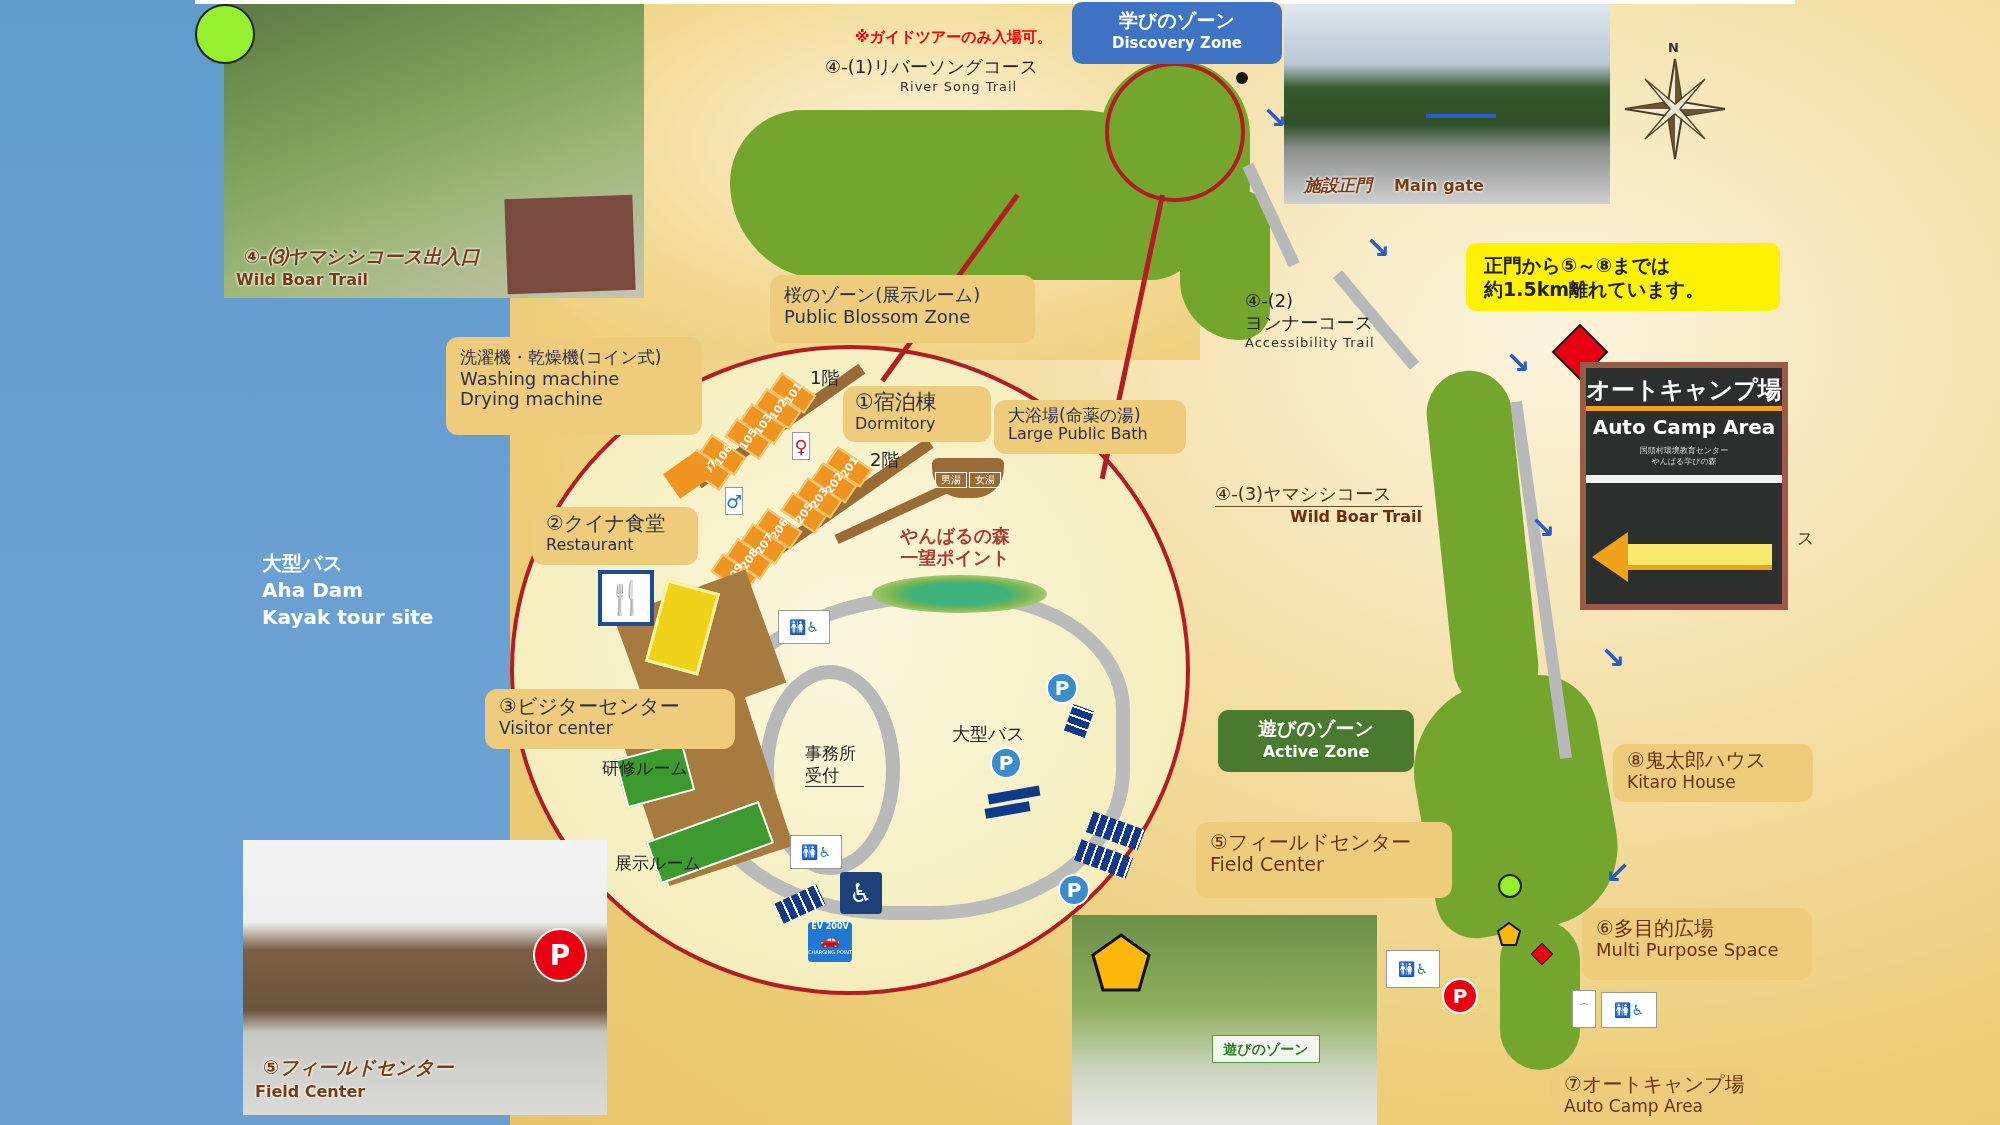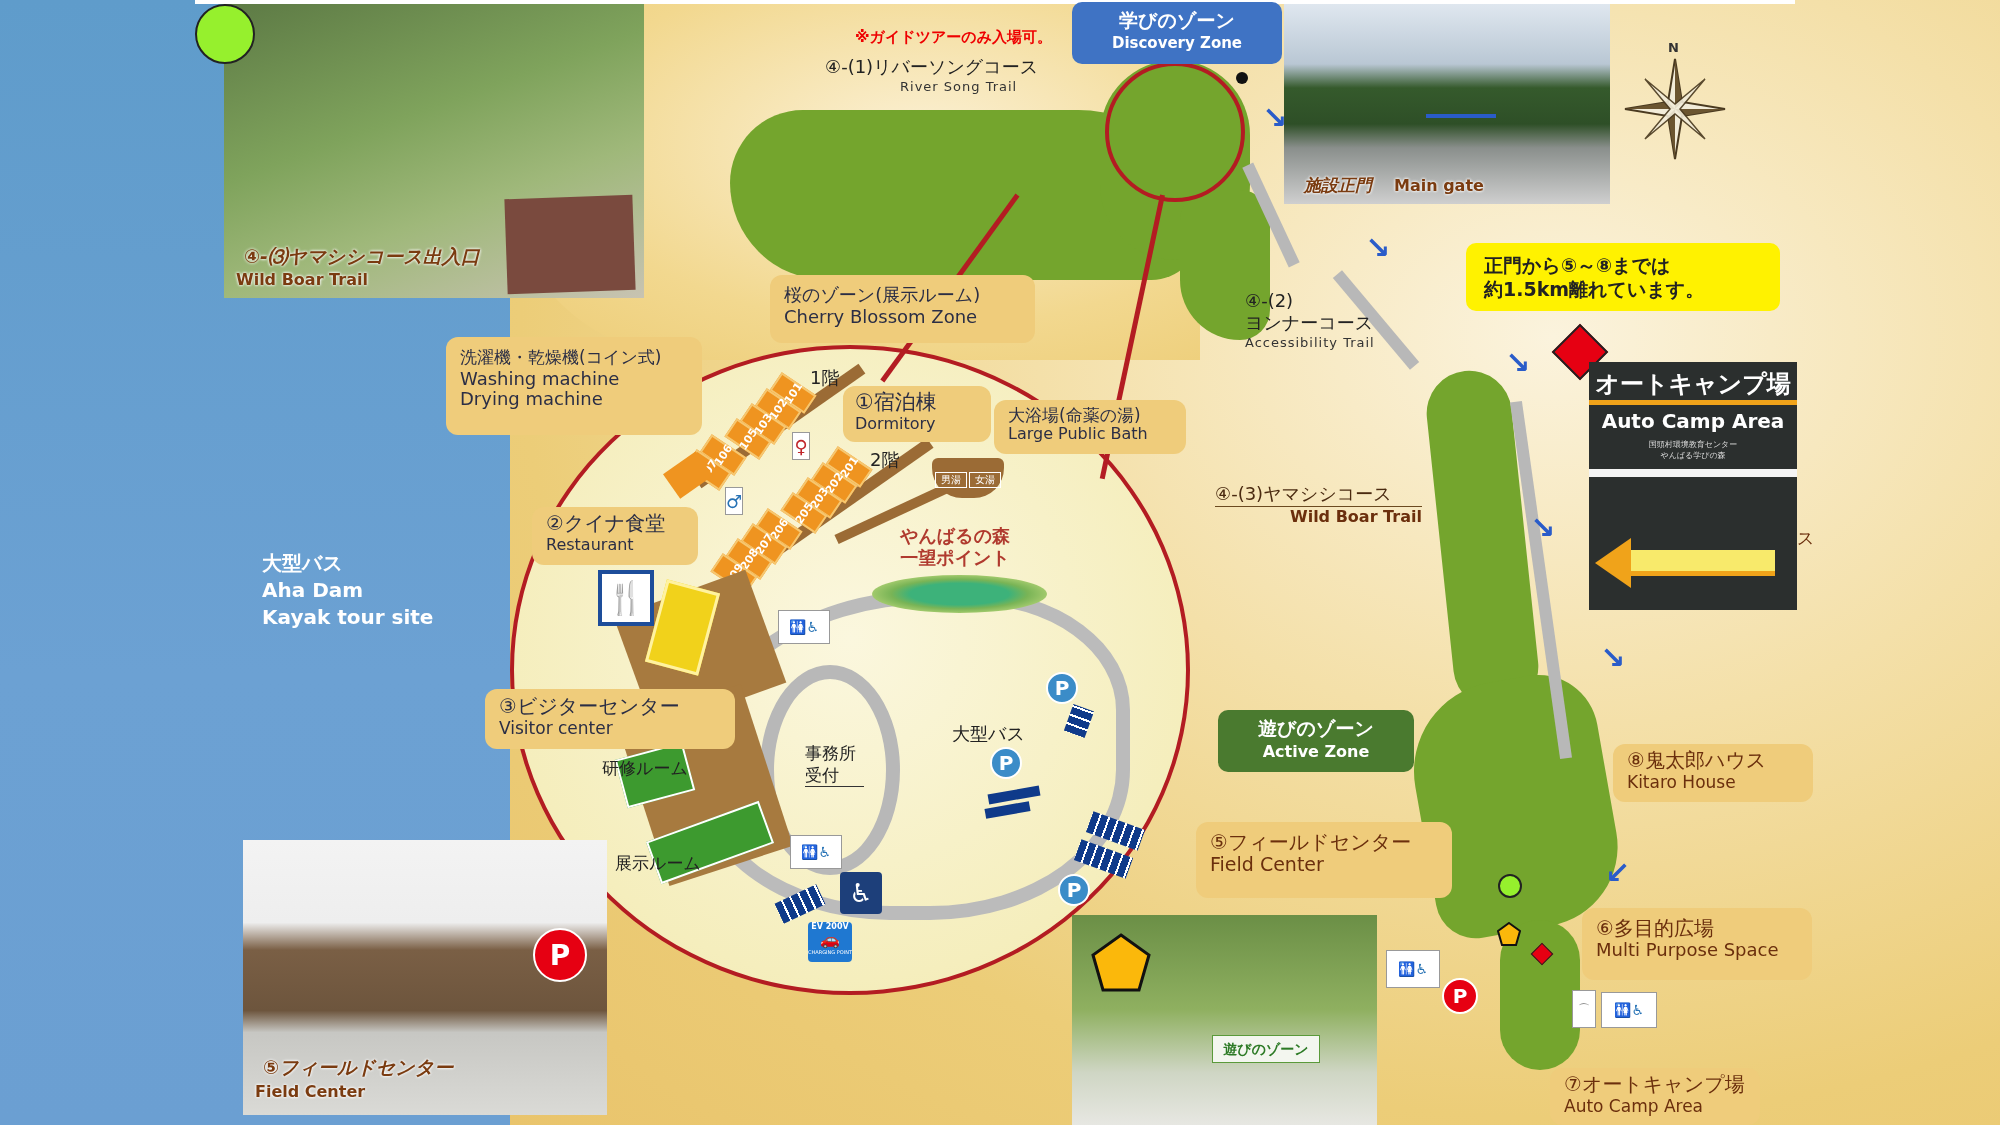--- a/index.html
+++ b/index.html
@@ -191,38 +191,38 @@
   <div style="margin-left:75px;color:#6b2f0d;font-size:16px;font-weight:bold;">Wild Boar Trail</div>
 </div>
 
 <div class="abs yellow-note" style="left:1466px;top:243px;width:314px;height:68px;">
   <div>正門から⑤～⑧までは</div>
   <div>約1.5km離れています。</div>
 </div>
 
 <div class="abs" style="left:1560px;top:332px;width:40px;height:40px;background:#e60012;border:2px solid #222;transform:rotate(45deg);"></div>
 
-<div class="abs" style="left:1580px;top:362px;width:208px;height:248px;background:#9a5a45;margin-left:9px;">
+<div class="abs" style="left:1580px;top:362px;width:208px;height:248px;background:#9a5a45;padding:6px;">
   <div style="background:#2b2f2e;width:100%;height:100%;position:relative;">
     <div style="color:#fff;font-size:24px;font-weight:bold;text-align:center;padding-top:6px;border-bottom:5px solid #f0a31a;">オートキャンプ場</div>
     <div style="color:#fff;font-size:20px;font-weight:bold;text-align:center;padding-top:4px;">Auto Camp Area</div>
     <div style="color:#ddd;font-size:8px;text-align:center;margin-top:6px;">国頭村環境教育センター</div>
     <div style="color:#ddd;font-size:8px;text-align:center;">やんばる学びの森</div>
     <div style="height:8px;background:#f4f4f4;margin-top:8px;"></div>
     <div style="position:absolute;left:6px;bottom:22px;width:180px;height:50px;">
       <div style="position:absolute;left:30px;top:12px;width:150px;height:26px;background:#f8ea6b;border-bottom:5px solid #f0a31a;"></div>
       <div style="position:absolute;left:0;top:0;width:0;height:0;border-top:25px solid transparent;border-bottom:25px solid transparent;border-right:36px solid #f0a31a;"></div>
     </div>
   </div>
 </div>
 <div class="abs" style="left:1797px;top:527px;font-size:17px;color:#6b2f0d;">ス</div>
 
 <div class="label-box" style="left:770px;top:275px;width:265px;height:68px;">
   <div class="jp" style="font-size:18px;">桜のゾーン(展示ルーム)</div>
-  <div class="en" style="font-size:18px;">Cherry Blossom Zone</div>
+  <div class="en" style="font-size:18px;">Public Blossom Zone</div>
 </div>
 <div class="label-box" style="left:446px;top:337px;width:256px;height:98px;">
   <div class="jp" style="font-size:17px;">洗濯機・乾燥機(コイン式)</div>
   <div class="en" style="font-size:18px;">Washing machine</div>
   <div class="en" style="font-size:18px;">Drying machine</div>
 </div>
 <div class="label-box" style="left:843px;top:386px;width:148px;height:56px;padding:4px 12px;">
   <div class="jp" style="font-size:21px;">①宿泊棟</div>
   <div class="en" style="font-size:16px;">Dormitory</div>
 </div>

